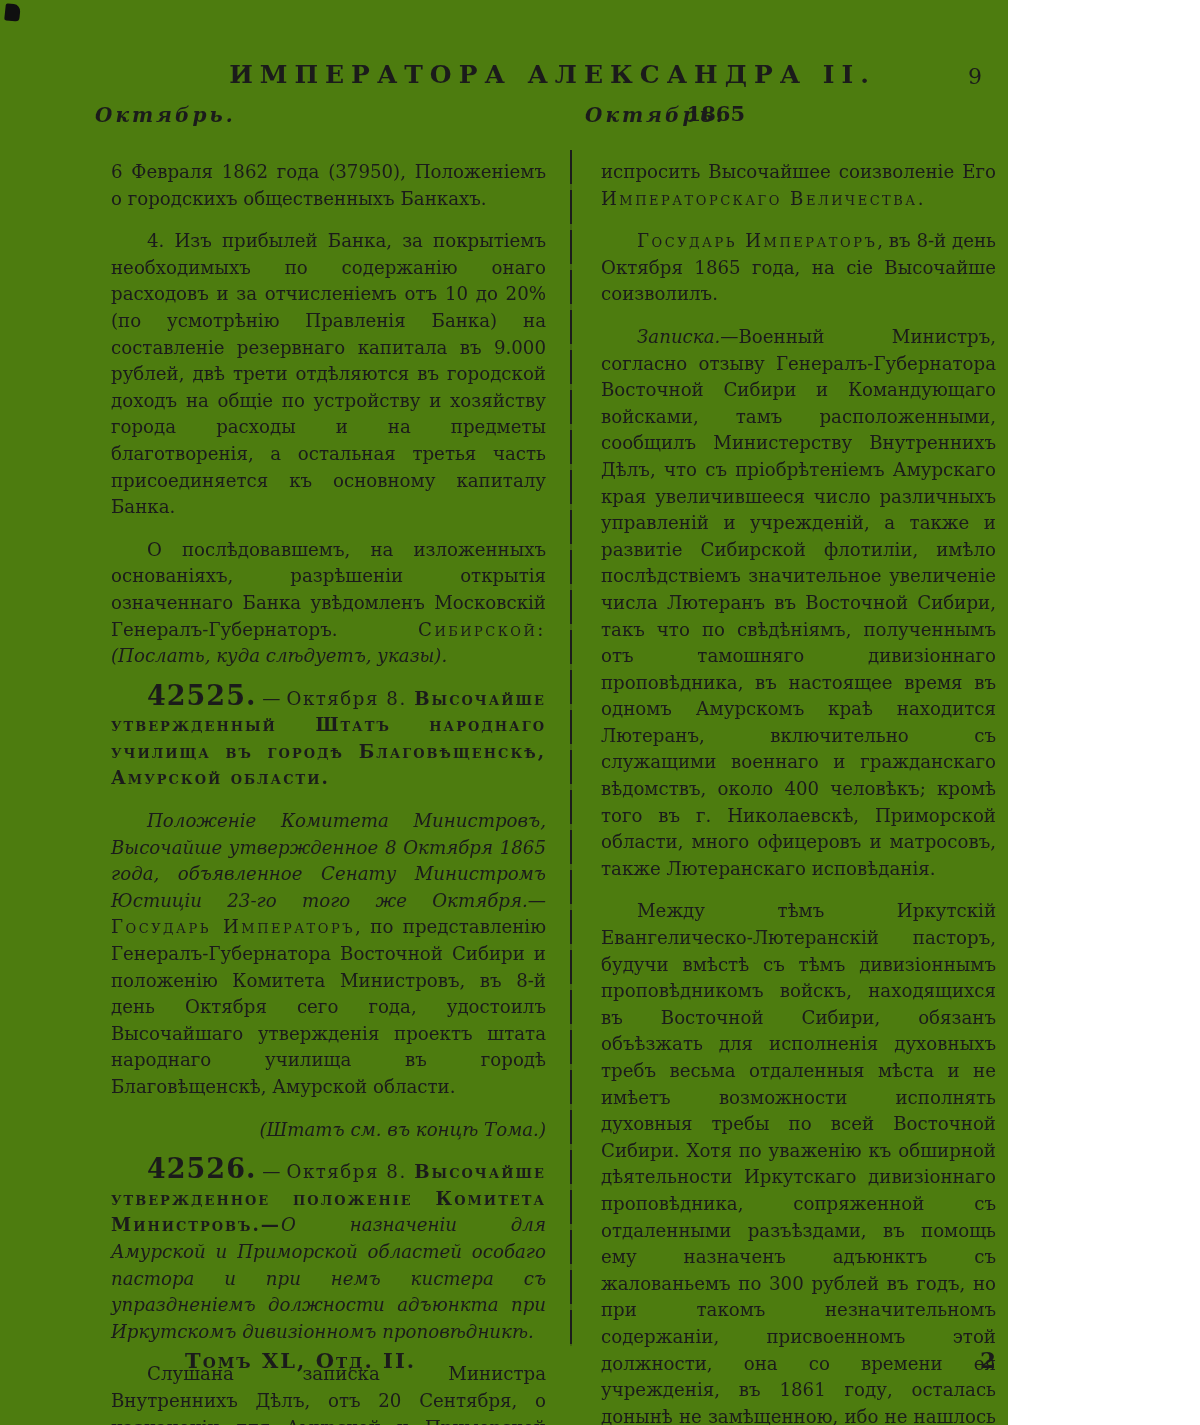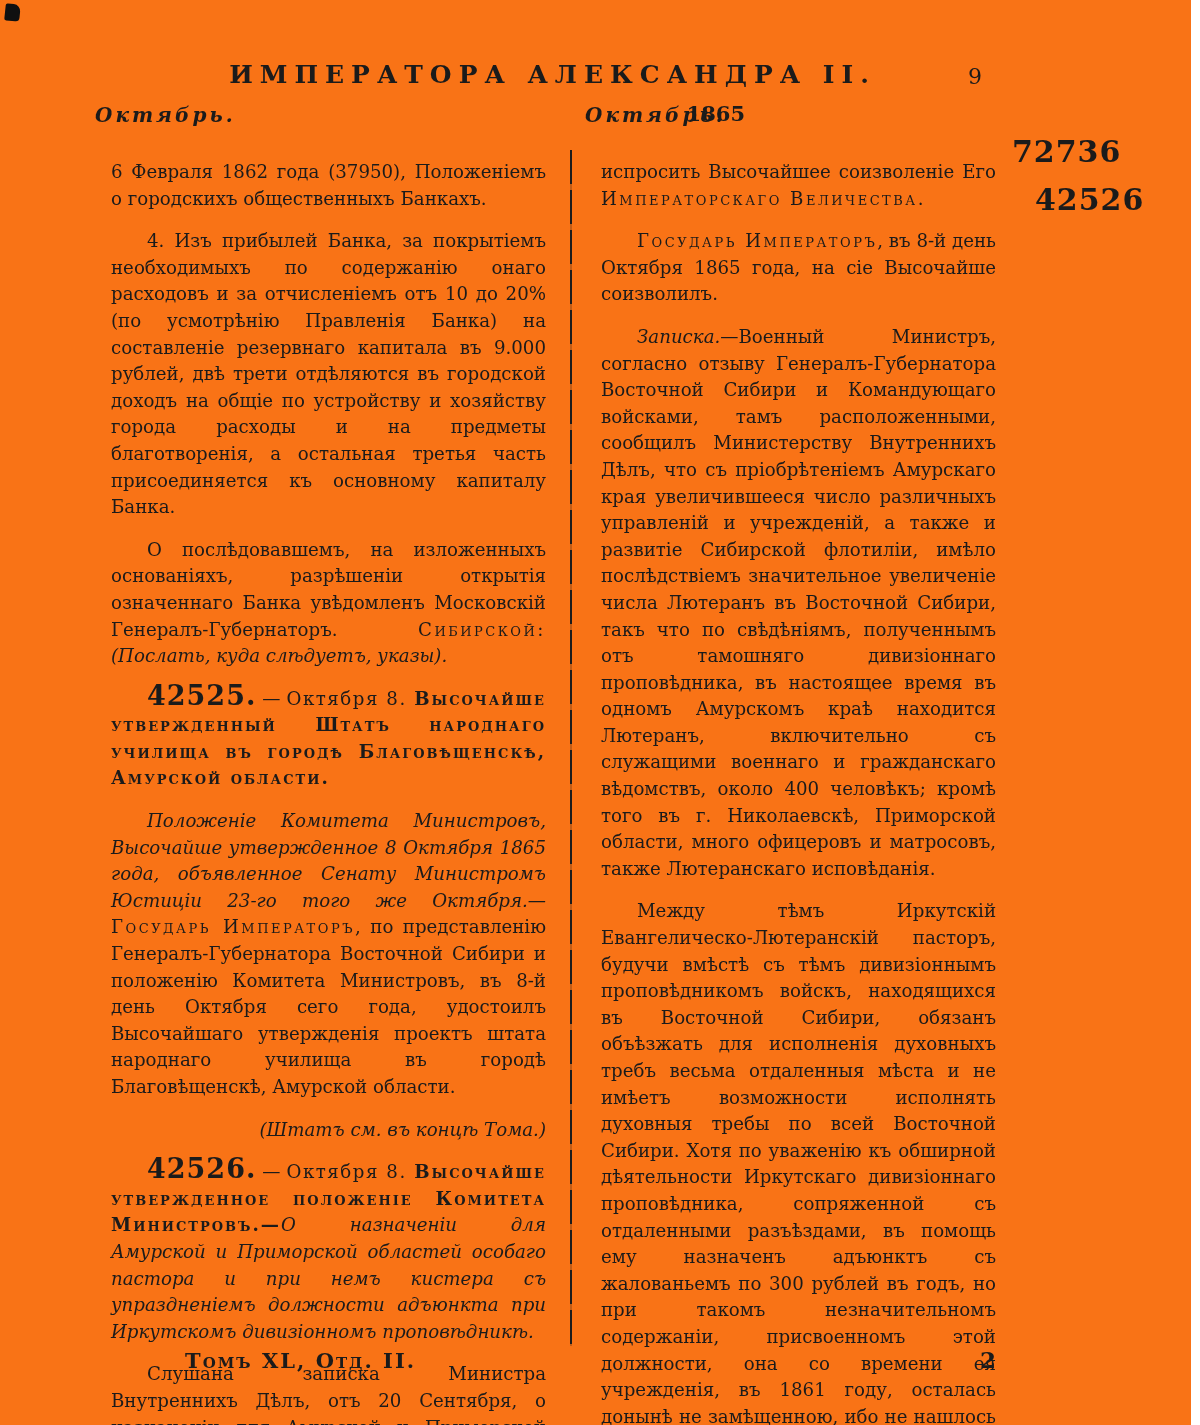--- a/index.html
+++ b/index.html
@@ -3,21 +3,21 @@
 <meta charset="utf-8">
 <style>
   html,body{margin:0;padding:0;}
   body{
     width:1200px;height:1425px;
     background:#ffffff;
     font-family:"DejaVu Serif","Liberation Serif",serif;
     color:#1b1b1b;
     -webkit-font-smoothing:antialiased;
   }
-  .page{position:relative;width:1191px;height:1425px;background:#f97316;overflow:hidden;}
+  .page{position:relative;width:1008px;height:1425px;background:#4d7c0f;overflow:hidden;}
 
   .speck{position:absolute;left:5px;top:4px;width:15px;height:17px;background:#101010;border-radius:2px 7px 4px 2px;transform:rotate(6deg);}
 
   .header-title{
     position:absolute;left:95px;top:60px;width:915px;
     text-align:center;font-size:25px;font-weight:bold;letter-spacing:7px;white-space:nowrap;
   }
   .page-number{position:absolute;left:968px;top:64px;font-size:22px;}
 
   .month{position:absolute;top:103px;font-size:20px;font-style:italic;font-weight:bold;letter-spacing:3px;text-align:left;}

